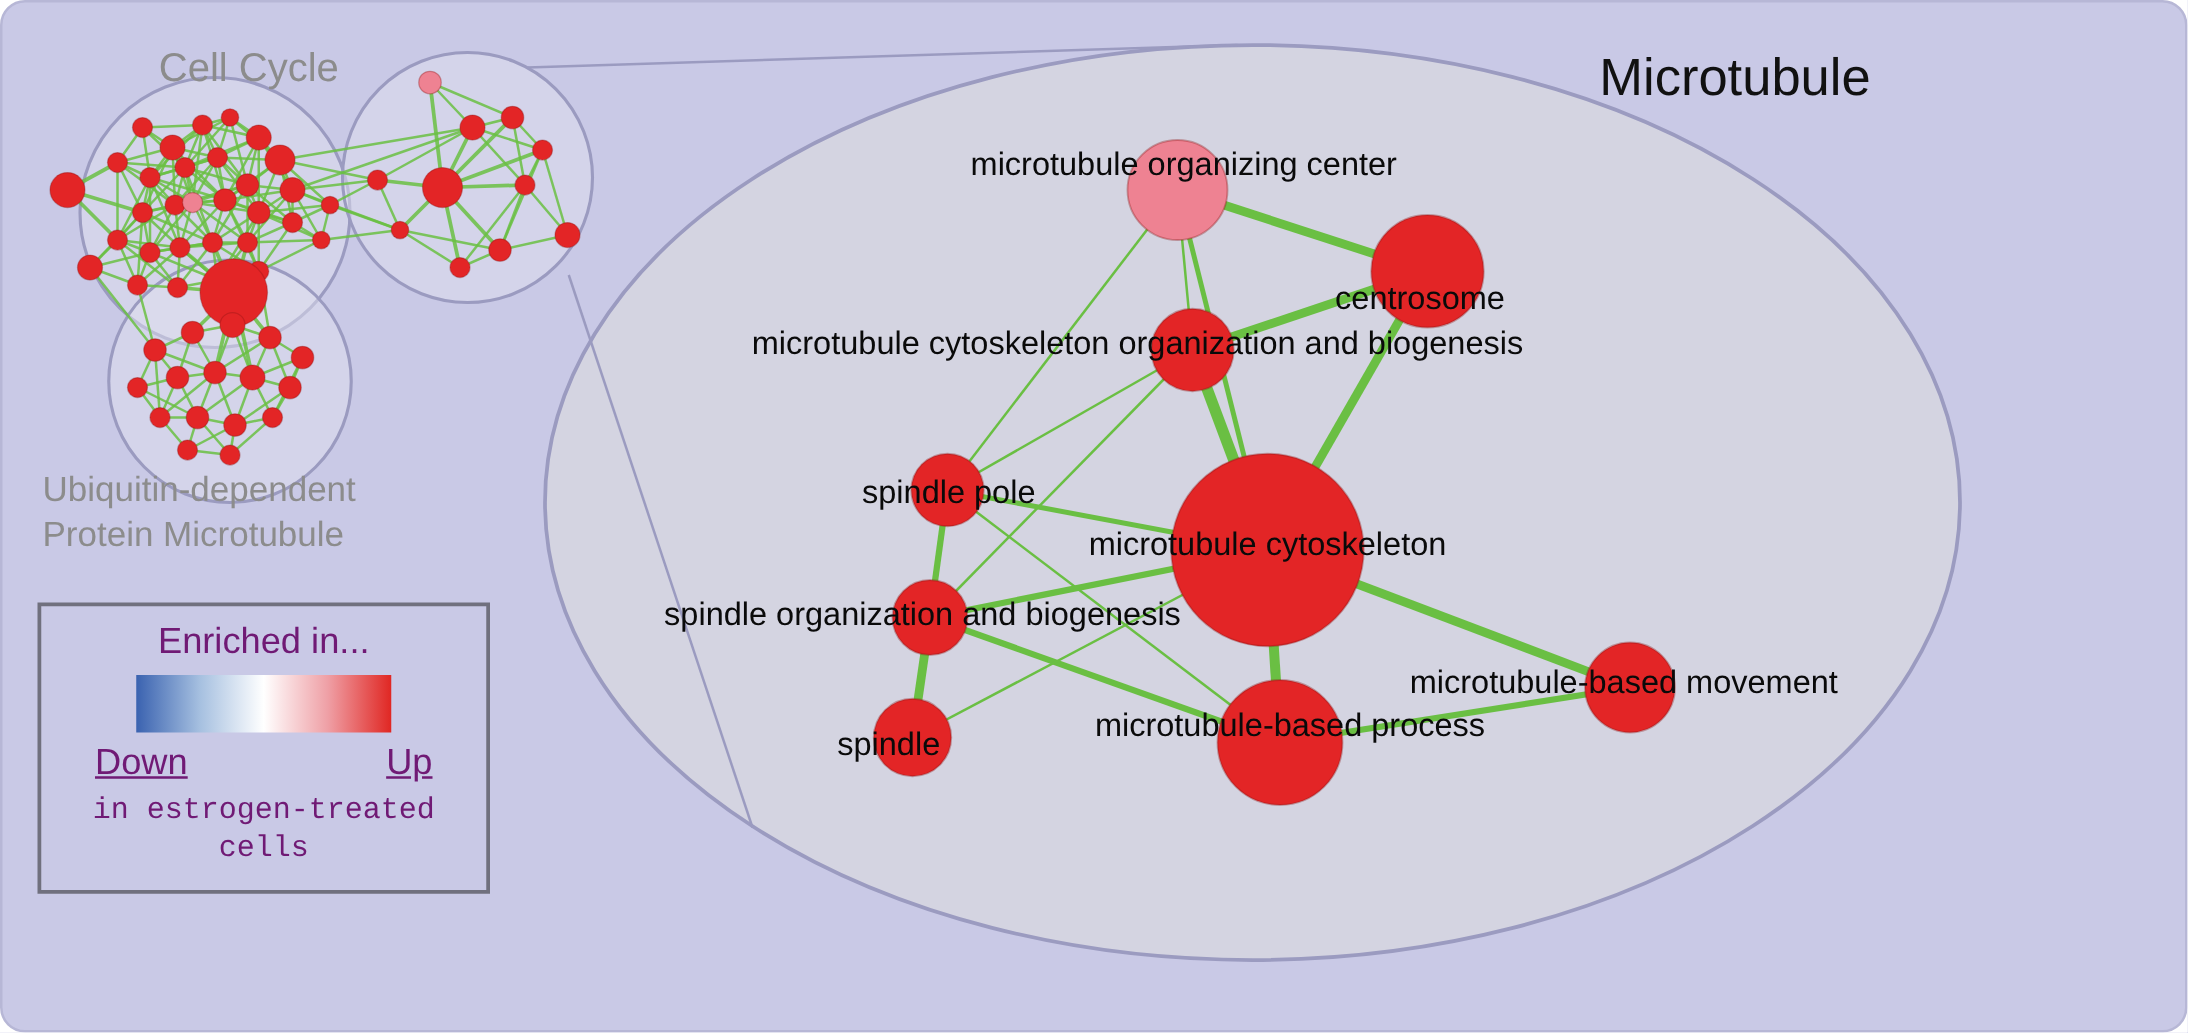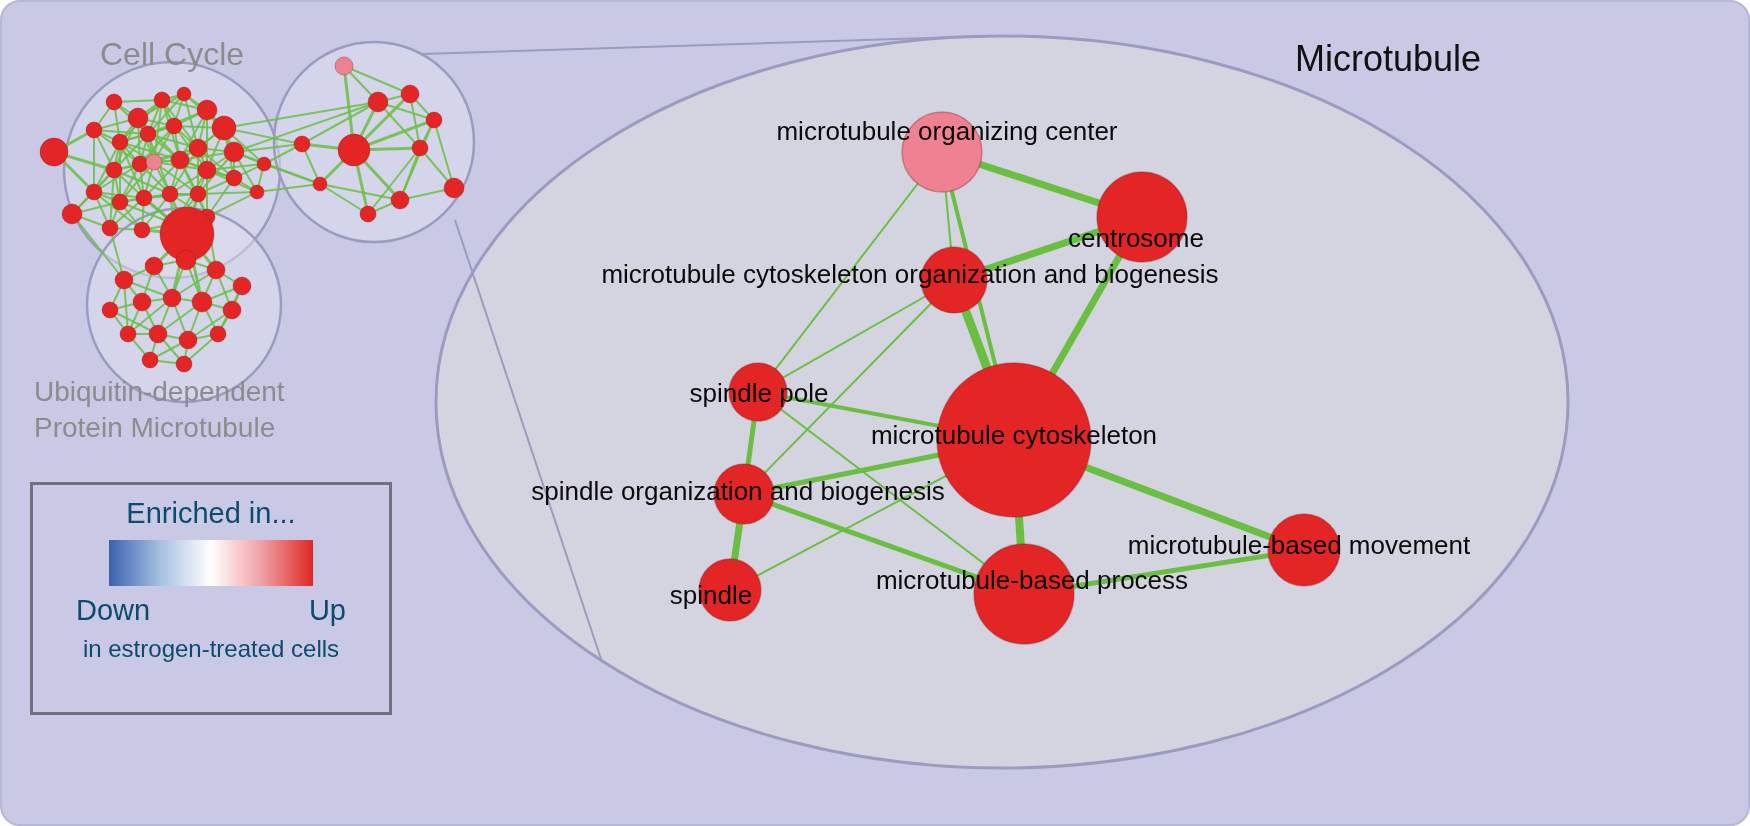--- a/index.html
+++ b/index.html
@@ -5,31 +5,31 @@
   html,body{margin:0;padding:0;background:#ffffff;}
   .canvas{
     position:relative;width:1750px;height:826px;
     background:#c9c9e6;border-radius:20px;overflow:hidden;
     border:2px solid #b7b7d6;box-sizing:border-box;
     font-family:"Liberation Sans",sans-serif;
   }
   svg{position:absolute;left:0;top:0;}
   svg text{font-family:"Liberation Sans",sans-serif;}
   .overlay-label{position:absolute;color:#8c8c8c;}
-  #cell-cycle-label{left:98px;top:34px;font-size:32px;}
+  #cell-cycle-label{left:125px;top:34px;font-size:32px;}
   #ubiquitin-label{left:32px;top:372px;font-size:28px;line-height:1.28;}
-  #detail-title{left:1255px;top:34px;width:262px;text-align:center;font-size:36px;color:#111;line-height:1.25;}
+  #detail-title{left:1255px;top:34px;width:262px;text-align:center;font-size:42px;color:#111;line-height:1.25;}
   #legend{
     position:absolute;left:28px;top:480px;width:362px;height:233px;
-    border:3px solid #70707e;box-sizing:border-box;text-align:center;color:#0c4a6e;
+    border:3px solid #70707e;box-sizing:border-box;text-align:center;color:#701a75;
   }
   #legend-title{font-size:29px;margin-top:12px;}
   #legend-gradient-bar{width:204px;height:46px;margin:10px auto 8px auto;}
-  #legend-downup{display:flex;justify-content:space-between;width:270px;margin:0 auto;font-size:29px;}
-  #legend-sub{font-size:24px;line-height:1.3;margin-top:6px;}
+  #legend-downup{display:flex;justify-content:space-between;width:270px;margin:0 auto;font-size:29px;text-decoration:underline;}
+  #legend-sub{font-size:24px;line-height:1.3;margin-top:6px;font-family:Liberation Mono, monospace;}
 </style>
 </head>
 <body>
 
 <div class="canvas">
 
   <svg id="net-svg" width="1750" height="826">
       <ellipse cx="1000" cy="400" rx="566" ry="366" fill="#d4d4e1" stroke="#9b9bc0" stroke-width="3"></ellipse>
       <line x1="420" y1="52" x2="988" y2="34" stroke="#9b9bc0" stroke-width="2"></line>
       <line x1="453" y1="218" x2="600" y2="660" stroke="#9b9bc0" stroke-width="2"></line>

